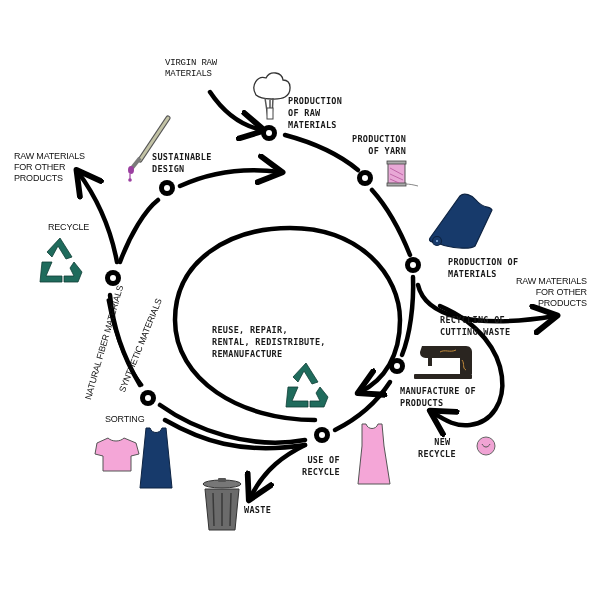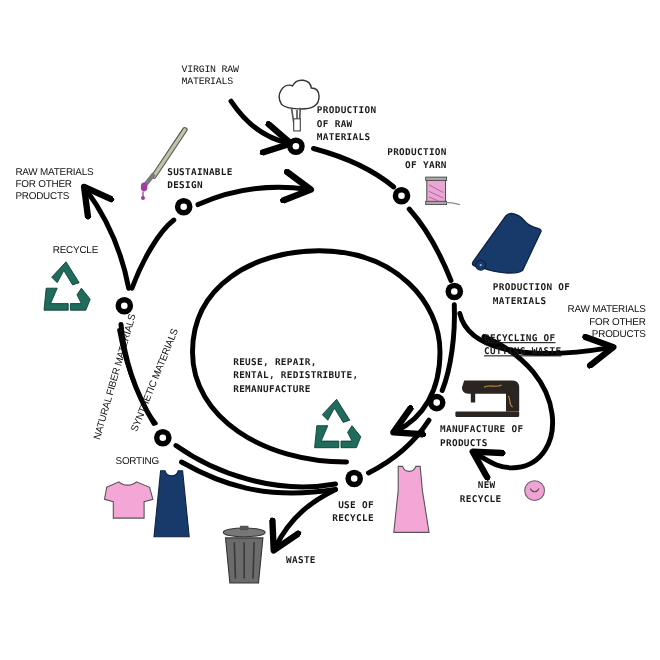--- a/index.html
+++ b/index.html
@@ -158,32 +158,32 @@
 
 <div class="lbl sans" style="left:165px; top:58px;font-family:Liberation Mono, monospace;">VIRGIN RAW
 MATERIALS</div>
 <div class="lbl" style="left:288px; top:95px;">PRODUCTION
 OF RAW
 MATERIALS</div>
 <div class="lbl right" style="left:352px; top:133px;">PRODUCTION
   OF YARN</div>
 <div class="lbl" style="left:448px; top:256px;">PRODUCTION OF
 MATERIALS</div>
-<div class="lbl" style="left:440px; top:302px;text-decoration:underline;">RECYCLING OF
+<div class="lbl" style="left:440px; top:314px;">RECYCLING OF
 CUTTING WASTE</div>
 <div class="lbl sans right" style="left:516px; top:276px;">RAW MATERIALS
 FOR OTHER
 PRODUCTS</div>
 <div class="lbl" style="left:400px; top:385px;">MANUFACTURE OF
 PRODUCTS</div>
 <div class="lbl" style="left:418px; top:436px;">   NEW
 RECYCLE</div>
 <div class="lbl" style="left:302px; top:454px;"> USE OF
 RECYCLE</div>
-<div class="lbl" style="left:260px; top:504px;">WASTE</div>
+<div class="lbl" style="left:244px; top:504px;">WASTE</div>
 <div class="lbl sans" style="left:105px; top:414px;">SORTING</div>
 <div class="lbl sans" style="left:48px; top:222px;">RECYCLE</div>
 <div class="lbl" style="left:152px; top:151px;">SUSTAINABLE
 DESIGN</div>
 <div class="lbl sans" style="left:14px; top:151px;">RAW MATERIALS
 FOR OTHER
 PRODUCTS</div>
 <div class="lbl" style="left:212px; top:324px;">REUSE, REPAIR,
 RENTAL, REDISTRIBUTE,
 REMANUFACTURE</div>

